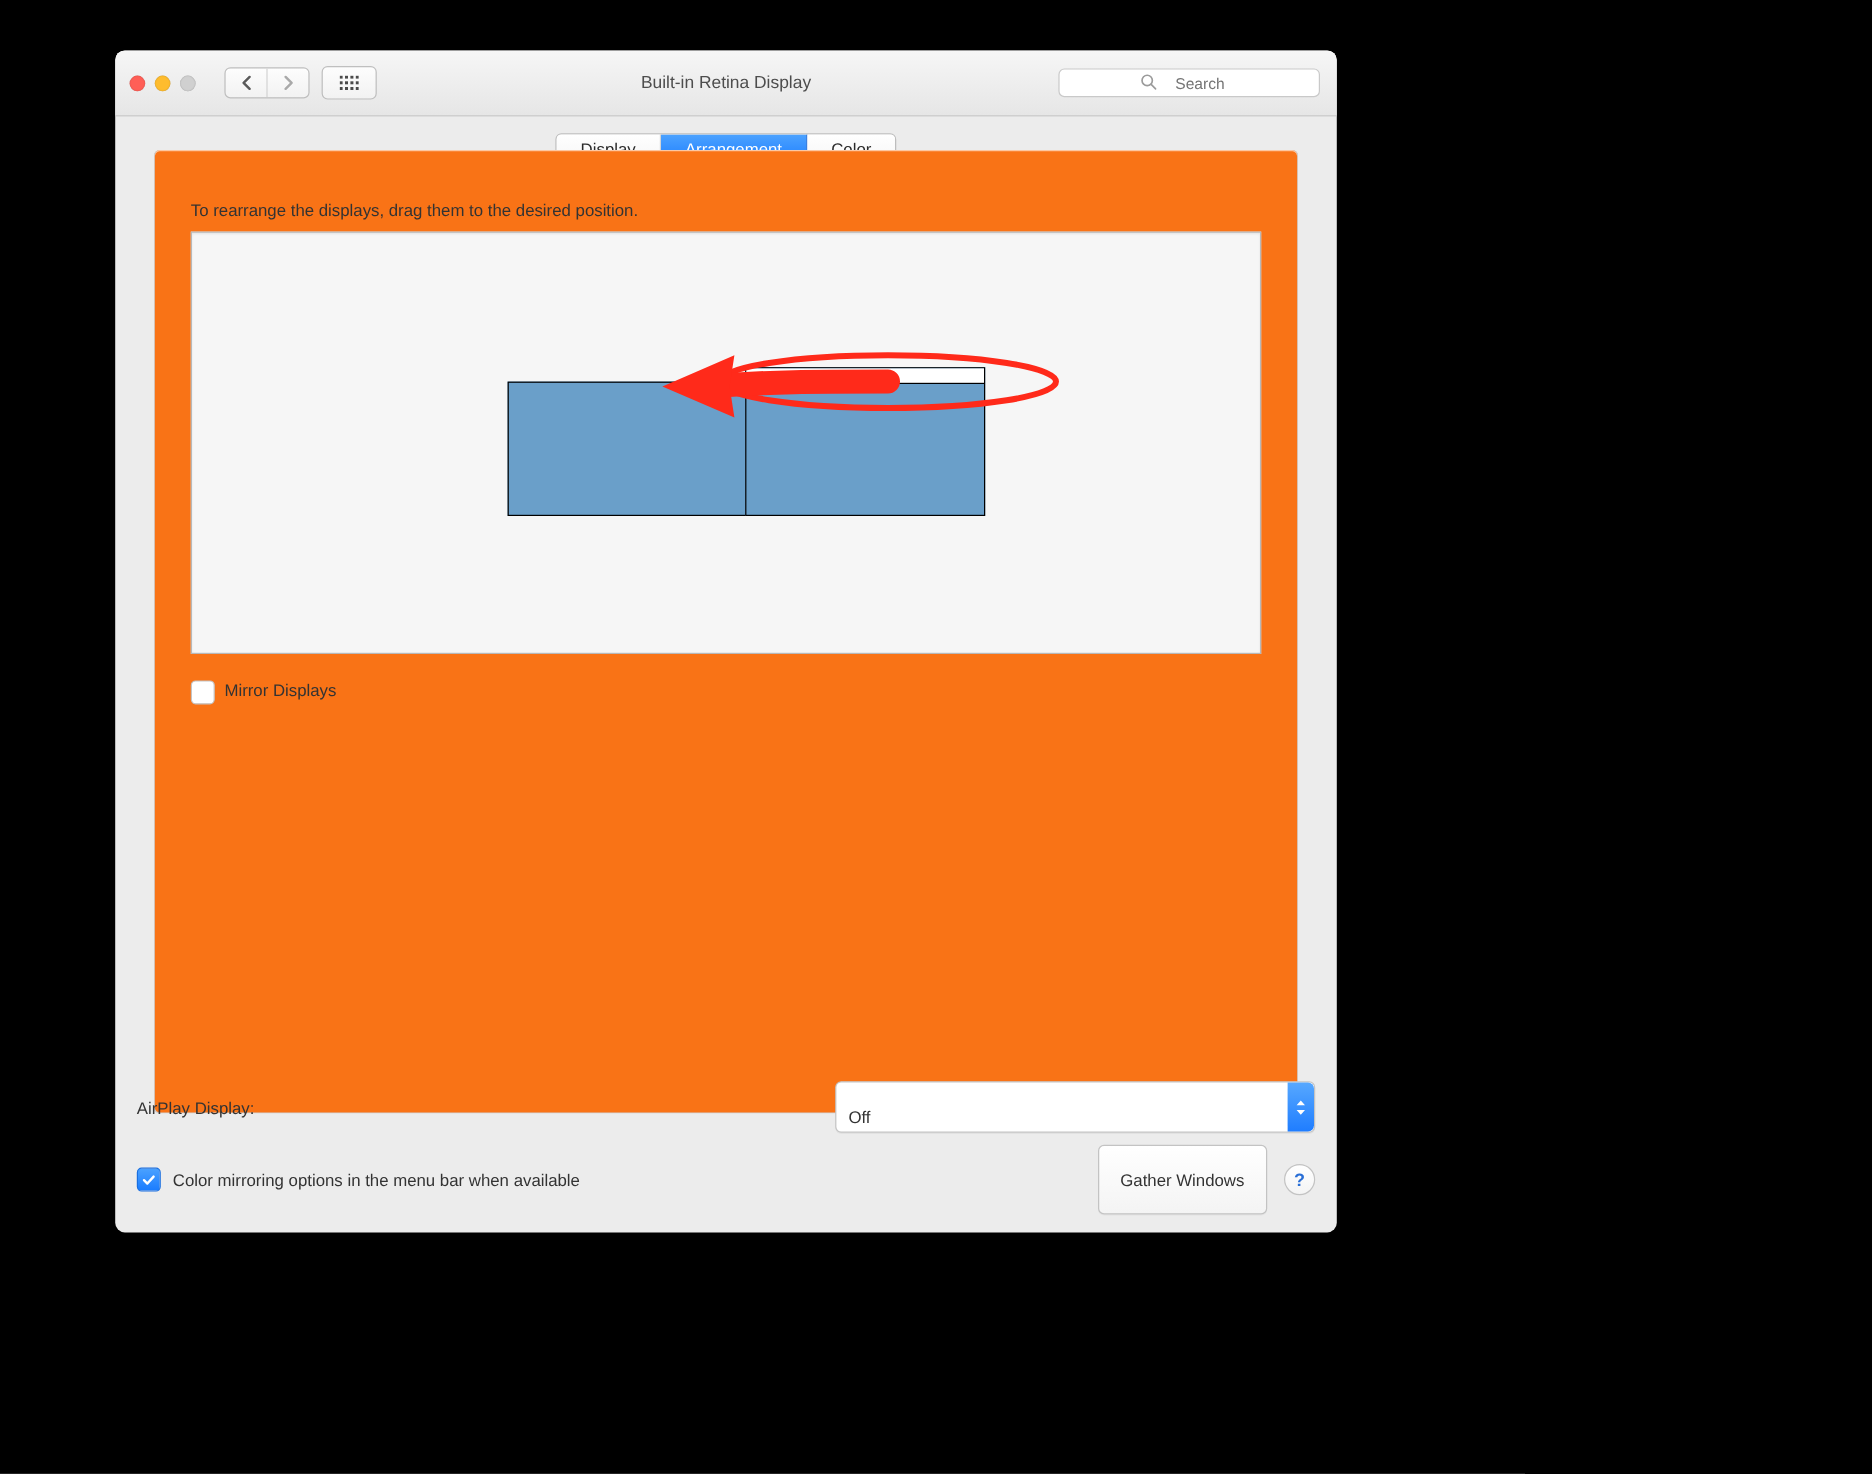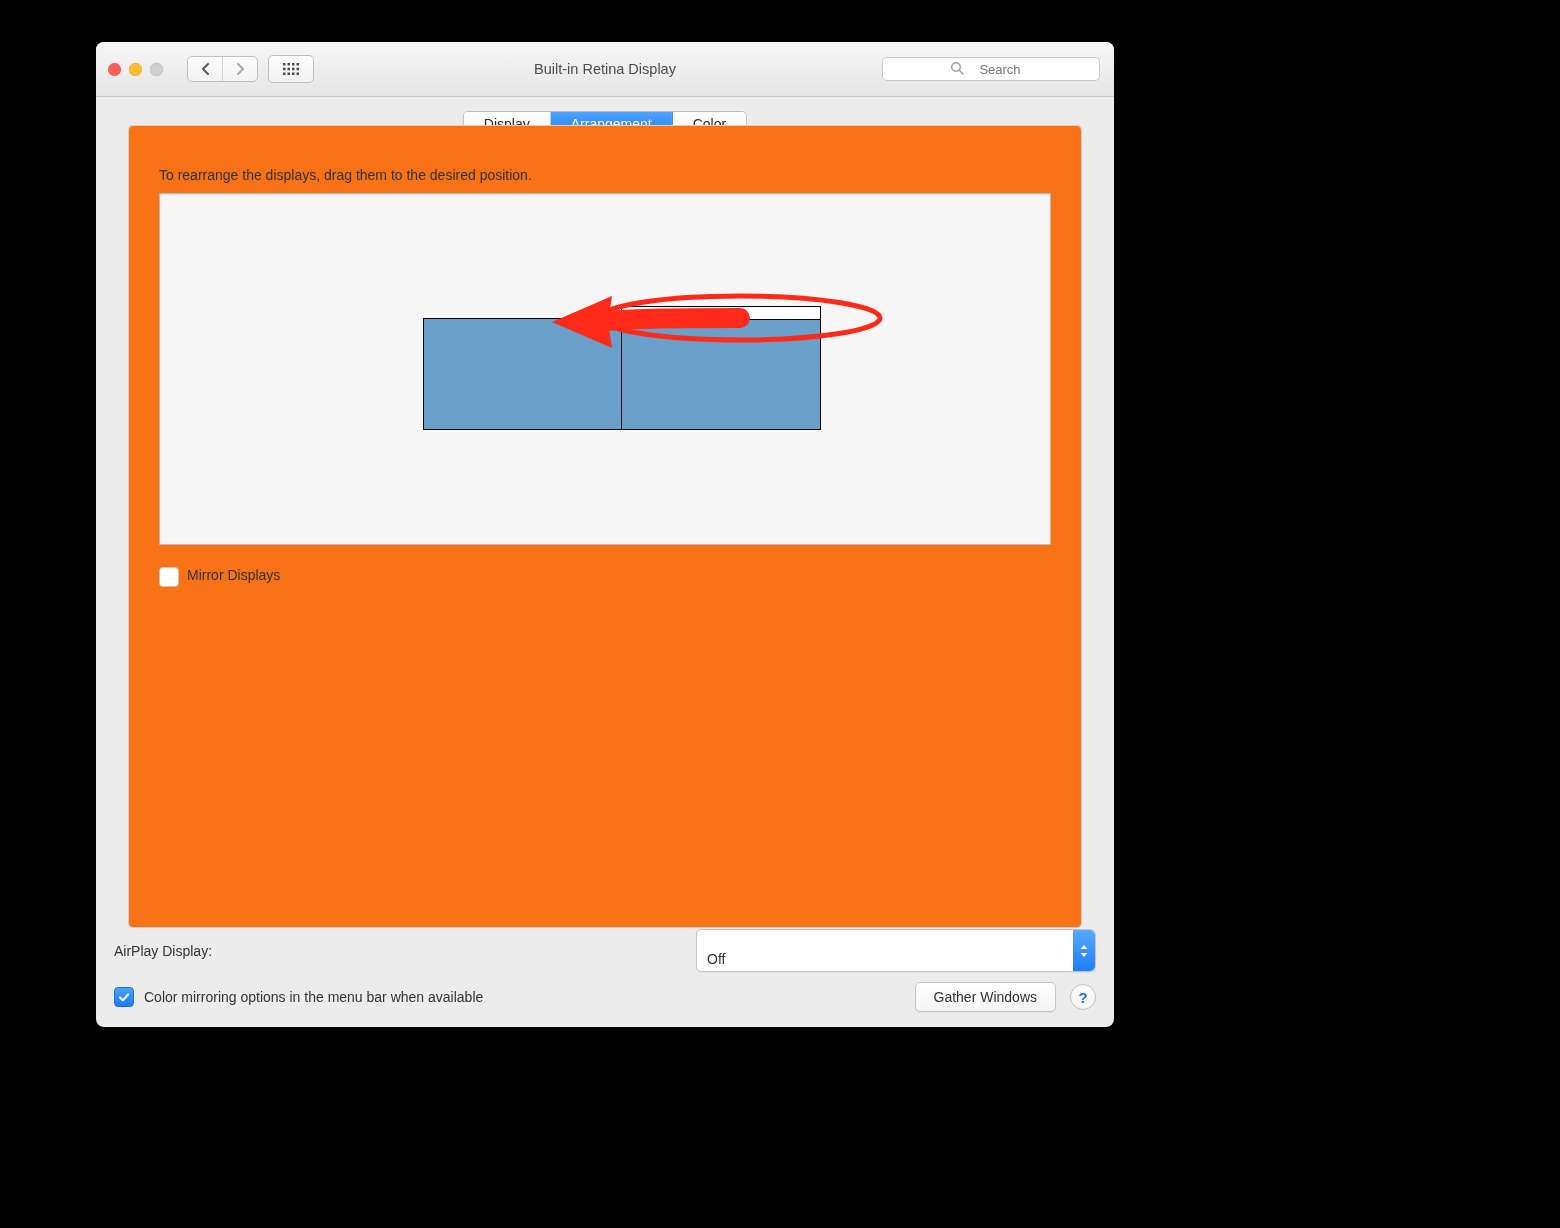--- a/index.html
+++ b/index.html
@@ -293,21 +293,21 @@
     justify-content: center;
   }
   .mac-checkbox.checked {
     background: linear-gradient(#4aa1ff,#1a7cff);
     border-color: #1a6fe0;
   }
   .mac-checkbox.checked svg { color: #fff; }
 
   .push-button {
     height: 24px;
-    padding: 2px 18px;
+    padding: 16px 18px;
     border: 1px solid #c3c3c3;
     border-radius: 5px;
     background: linear-gradient(#ffffff,#f4f4f4);
     font-size: 14px;
     display: inline-flex;
     align-items: center;
     justify-content: center;
     box-shadow: 0 1px 0 rgba(0,0,0,0.04);
   }
 

